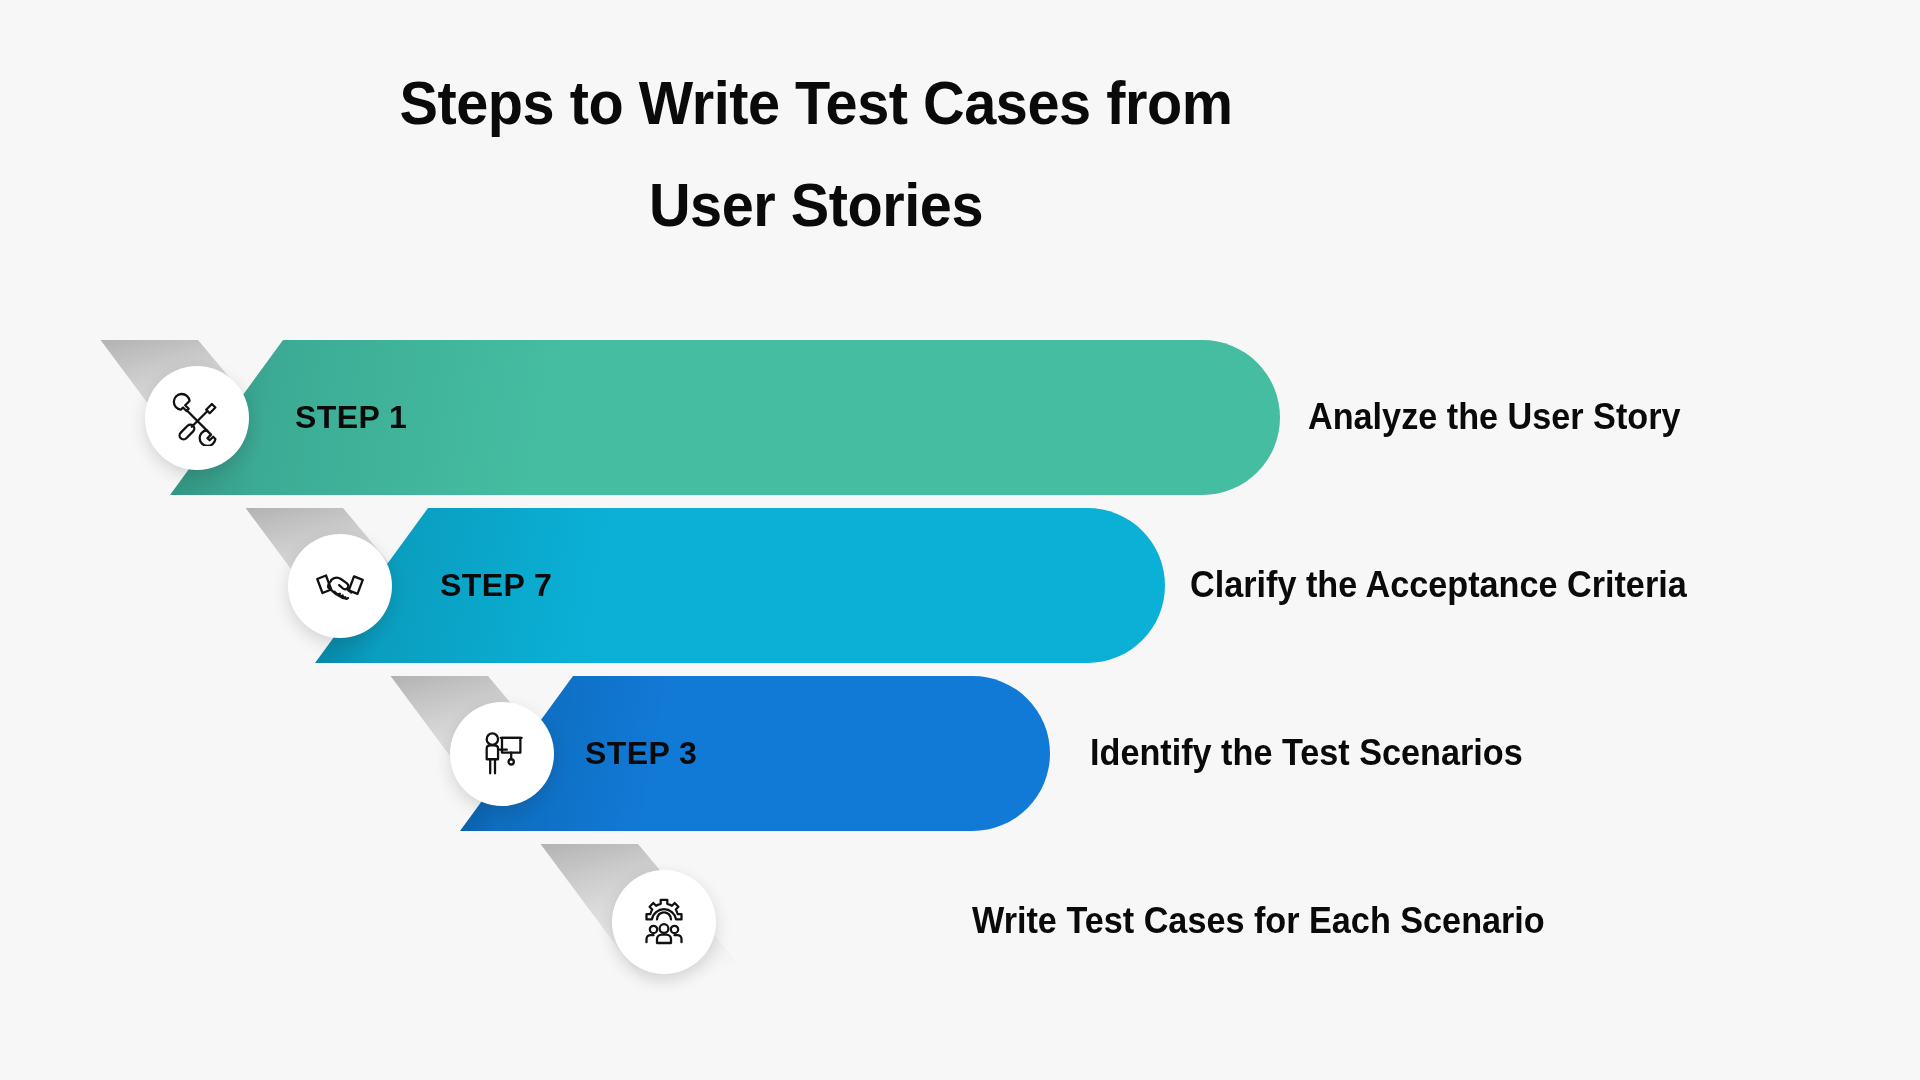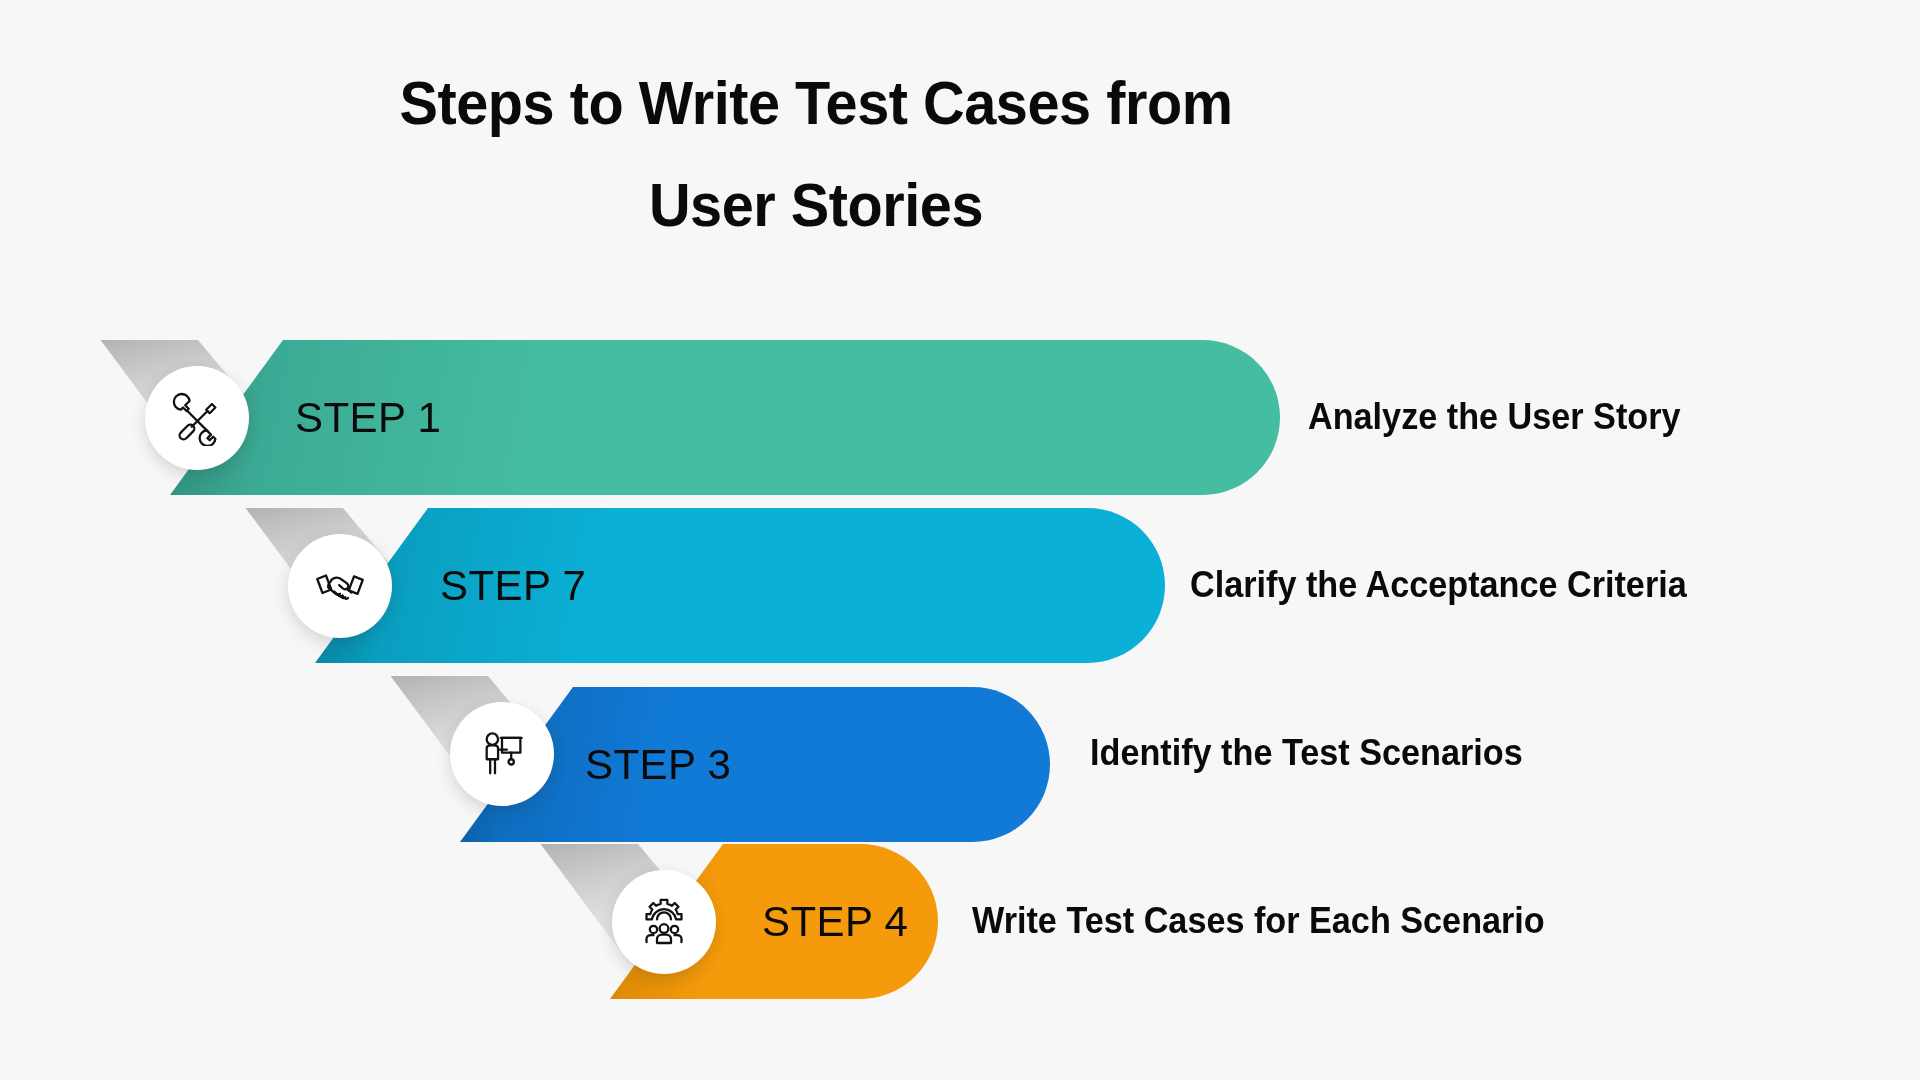--- a/index.html
+++ b/index.html
@@ -76,22 +76,22 @@
     display: flex;
     align-items: center;
   }
   .bar.c0 { background: linear-gradient(100deg, #2f8d7c 0%, #3cab95 10%, #45bda1 34%, #45bda1 100%); }
   .bar.c1 { background: linear-gradient(100deg, #077c99 0%, #0a9ec0 10%, #0bb0d6 34%, #0bb0d6 100%); }
   .bar.c2 { background: linear-gradient(100deg, #0a5596 0%, #0e6dbe 10%, #1179d6 34%, #1179d6 100%); }
   .bar.c3 { background: linear-gradient(100deg, #b56c05 0%, #e08b07 10%, #f59b0b 34%, #f59b0b 100%); }
 
   .step-label {
     font-family: "Liberation Sans", sans-serif;
-    font-weight: normal;
-    font-size: 42px;
+    font-weight: bold;
+    font-size: 32px;
     letter-spacing: 0.4px;
     color: #0a0a0a;
     white-space: nowrap;
   }
 
   
   .icon-bubble {
     position: absolute;
     width: 104px;
     height: 104px;
@@ -204,21 +204,21 @@
       <svg class="shadow-wedge" style="left:350px;" width="400" height="175" viewBox="0 0 400 175">
         <defs>
           <linearGradient id="sh2" x1="0" y1="0" x2="0.35" y2="1">
             <stop offset="0%" stop-color="#7a7a7a" stop-opacity="0.55"></stop>
             <stop offset="100%" stop-color="#bdbdbd" stop-opacity="0.0"></stop>
           </linearGradient>
         </defs>
         <polygon points="20,0 130,0 260,155 150,175" fill="url(#sh2)"></polygon>
       </svg>
 
-      <div class="bar c2" style="left:460px; width:590px; clip-path: polygon(113px 0, 590px 0, 590px 155px, 0px 155px); margin-top: 11px;">
+      <div class="bar c2" style="left:460px; width:590px; clip-path: polygon(113px 0, 590px 0, 590px 155px, 0px 155px);">
         <span class="step-label" style="margin-left:125px;">STEP 3</span>
       </div>
 
       <div class="icon-bubble" style="left:450px; top:26px;">
         <span>
           <svg width="56" height="56" viewBox="0 0 64 64" fill="none" stroke="#111" stroke-width="2.6" stroke-linecap="round" stroke-linejoin="round">
 
             <circle cx="21" cy="15" r="6.5"></circle>
 
             <path d="M14.5 26 C14.5 23.5 16.5 22 19 22 L23 22 C25.5 22 27.5 23.5 27.5 26 L27.5 38 L14.5 38 Z"></path>
@@ -244,23 +244,20 @@
       <svg class="shadow-wedge" style="left:500px;" width="400" height="175" viewBox="0 0 400 175">
         <defs>
           <linearGradient id="sh3" x1="0" y1="0" x2="0.35" y2="1">
             <stop offset="0%" stop-color="#7a7a7a" stop-opacity="0.55"></stop>
             <stop offset="100%" stop-color="#bdbdbd" stop-opacity="0.0"></stop>
           </linearGradient>
         </defs>
         <polygon points="20,0 130,0 260,155 150,175" fill="url(#sh3)"></polygon>
       </svg>
 
-      <div class="bar c3" style="left:610px; width:328px; clip-path: polygon(113px 0, 328px 0, 328px 155px, 0px 155px);">
-        <span class="step-label" style="margin-left:152px;">STEP 4</span>
-      </div>
 
       <div class="icon-bubble" style="left:612px; top:26px;">
         <span>
           <svg width="56" height="56" viewBox="0 0 64 64" fill="none" stroke="#111" stroke-width="2.6" stroke-linecap="round" stroke-linejoin="round">
 
             <path d="M12 29 L12 23 L16.4 23 A16.5 16.5 0 0 1 18.6 17.7 L15.5 14.6 L19.8 10.3 L22.9 13.4
                      A16.5 16.5 0 0 1 28.2 11.2 L28.2 6.8 L35.8 6.8 L35.8 11.2
                      A16.5 16.5 0 0 1 41.1 13.4 L44.2 10.3 L48.5 14.6 L45.4 17.7
                      A16.5 16.5 0 0 1 47.6 23 L52 23 L52 29 L45.8 29
                      A14 14 0 0 0 18.2 29 Z"></path>

